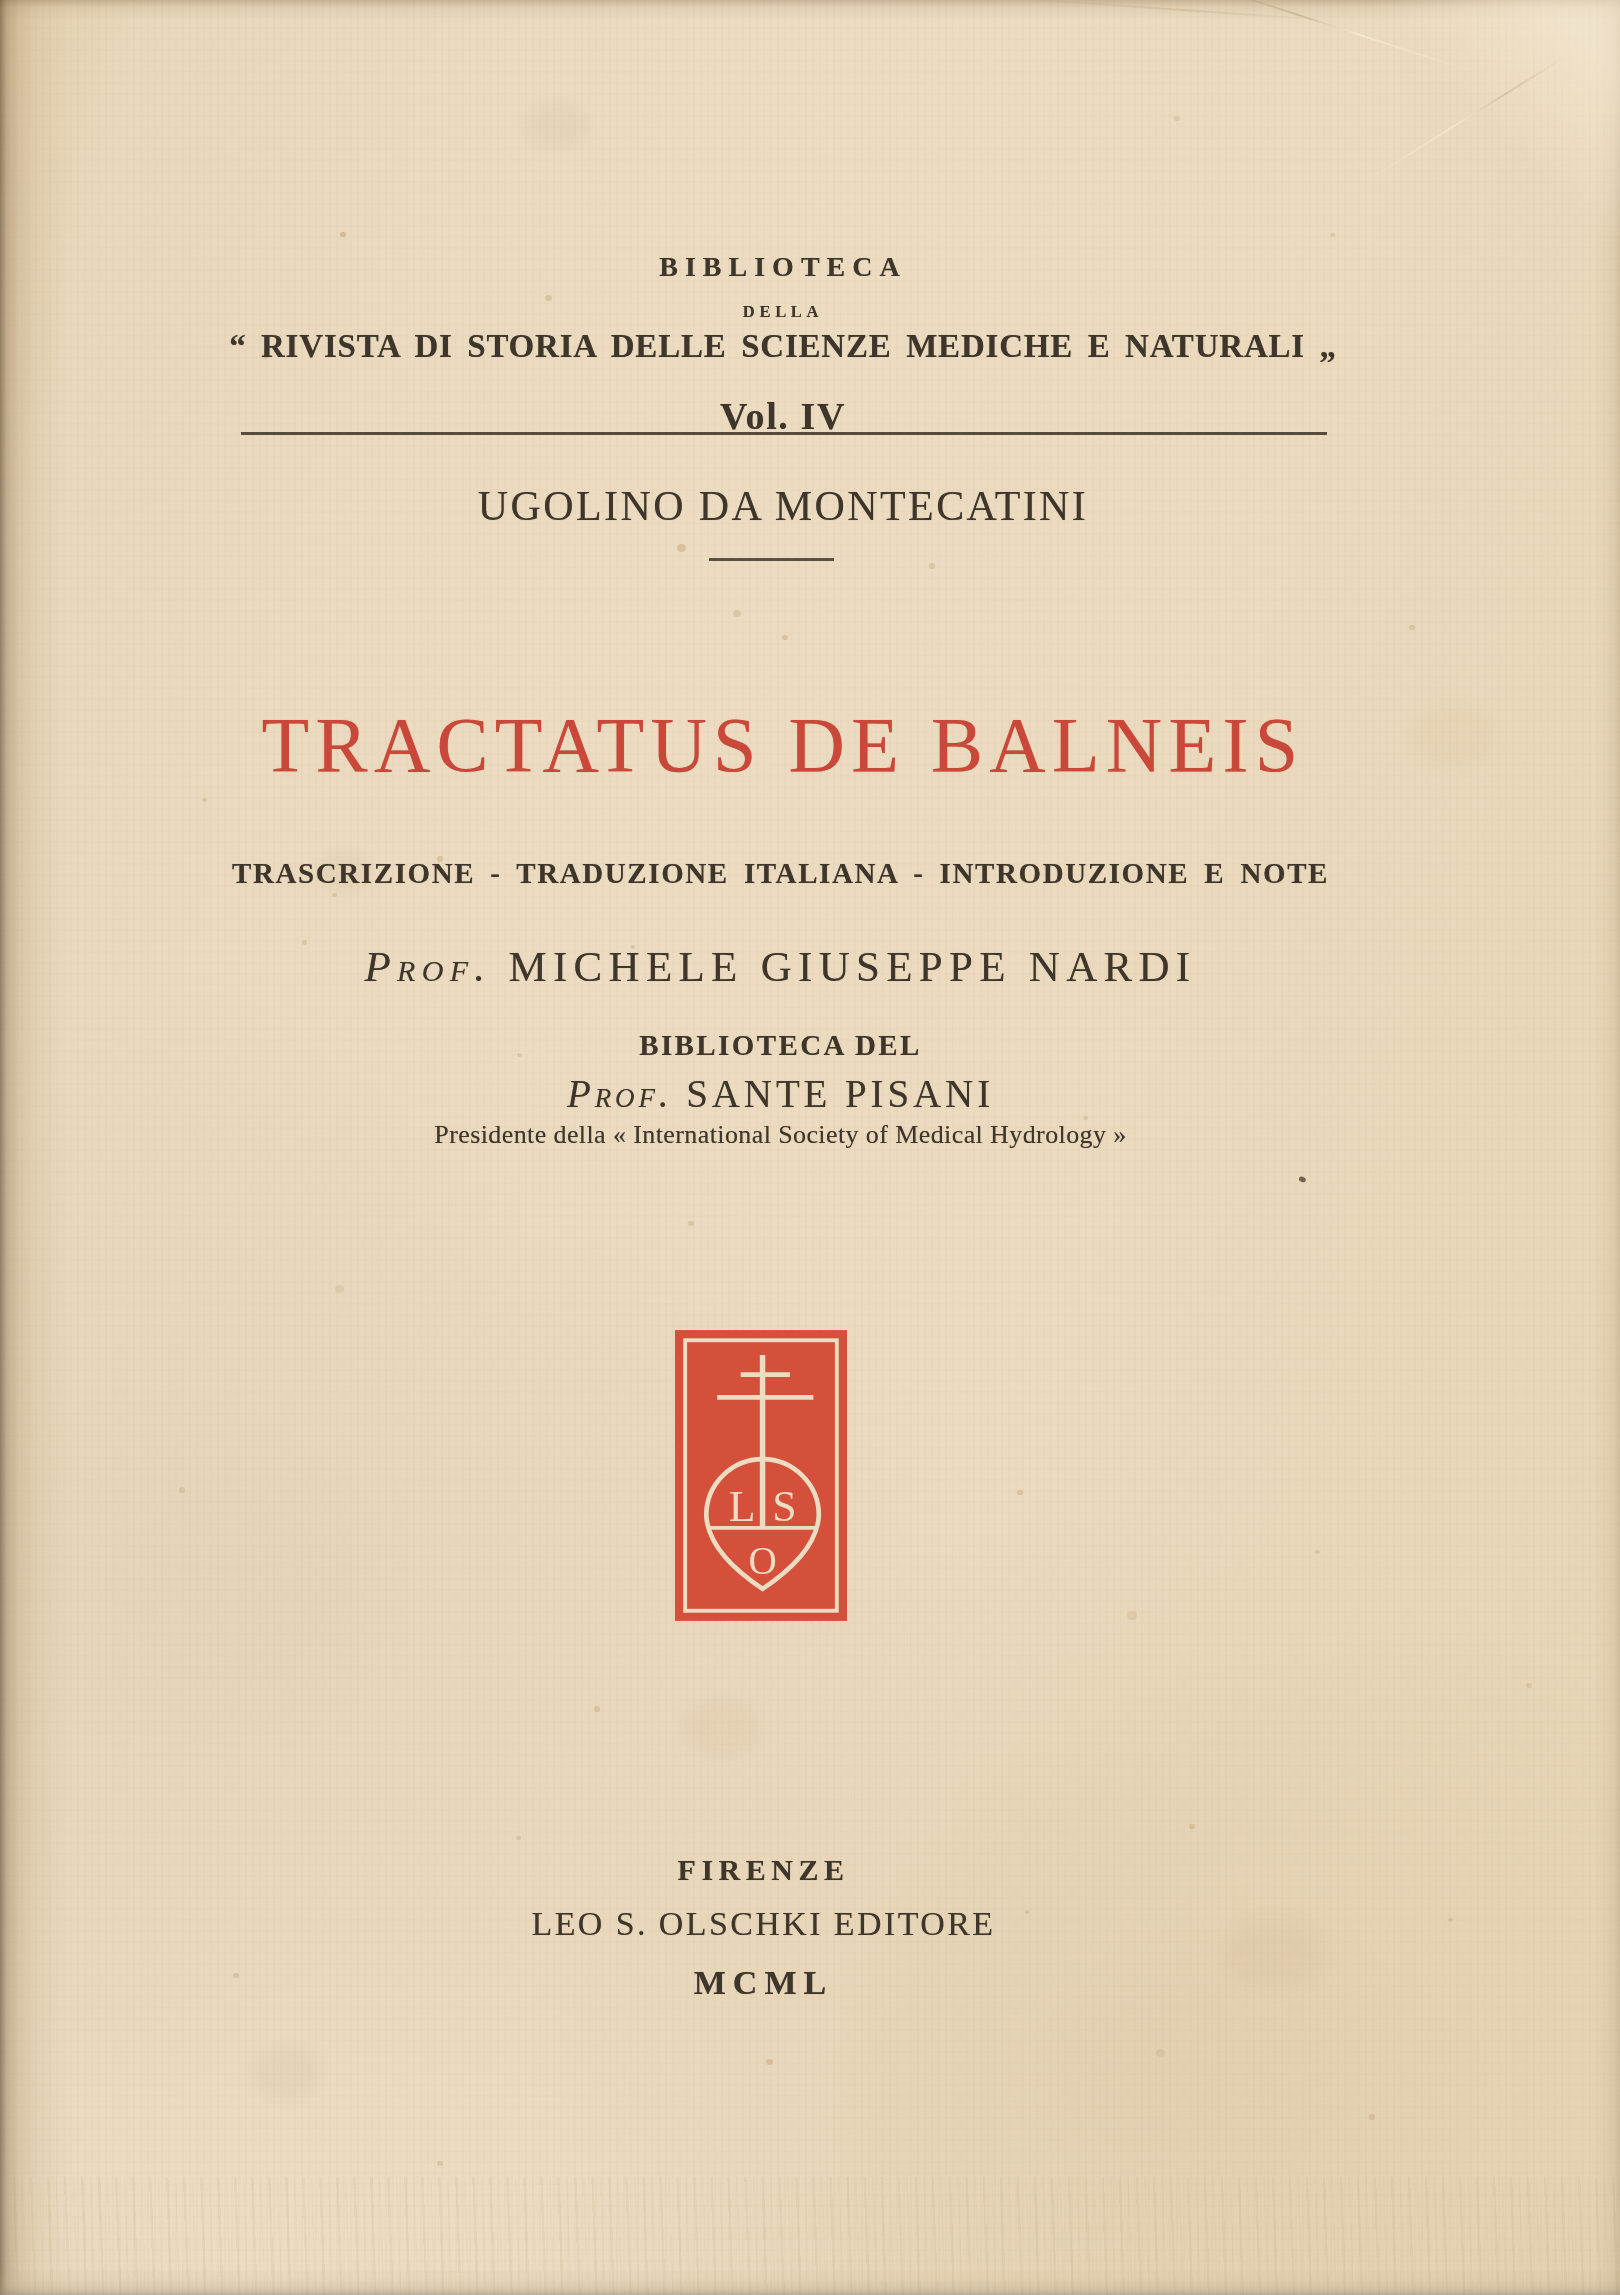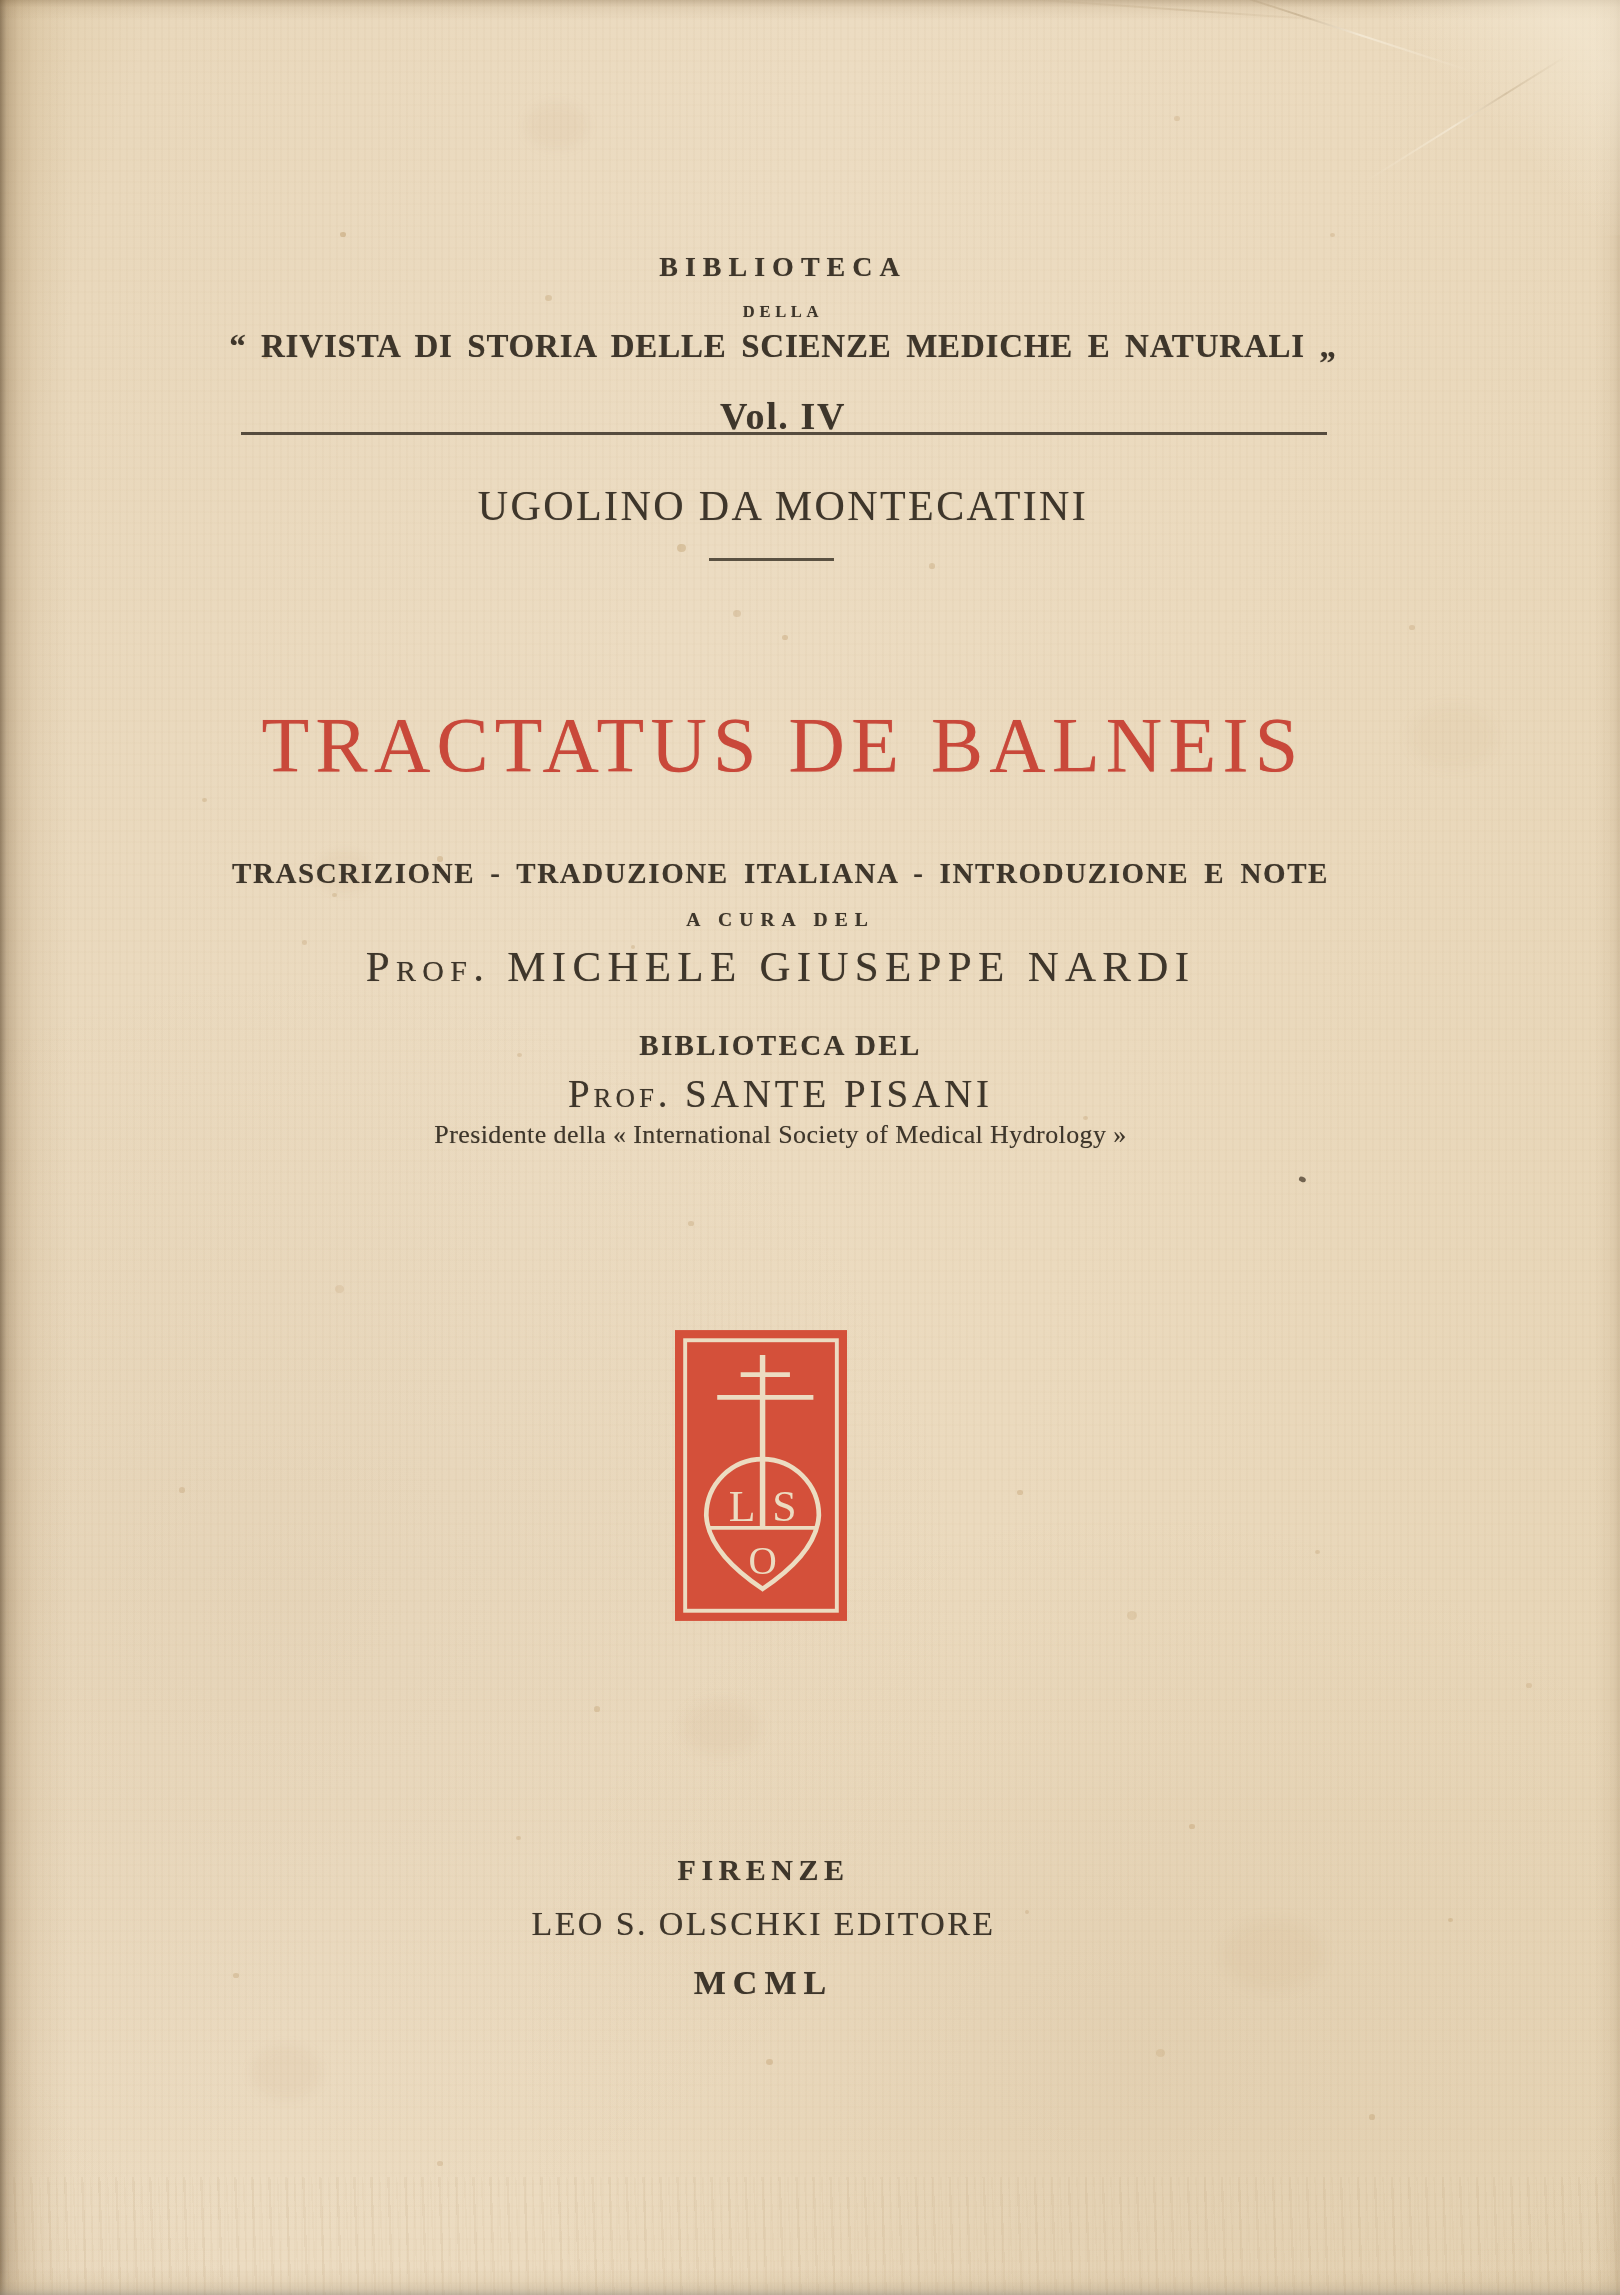--- a/index.html
+++ b/index.html
@@ -69,21 +69,21 @@
   .rule-author{position:absolute;left:709px;top:558px;width:125px;height:3.1px;background:#41382c;opacity:.85;}
 
   .title{top:700px;font-size:78px;font-weight:400;letter-spacing:6.3px;color:#c9483a;text-shadow:0 0 0.8px rgba(180,55,40,.5);}
 
   .subtitle{top:857px;font-size:29px;font-weight:700;letter-spacing:1.6px;word-spacing:6.3px;}
   .acura{top:909px;font-size:19.6px;font-weight:700;letter-spacing:7px;}
   .editor{top:942px;font-size:43px;font-weight:400;letter-spacing:6.3px;}
   .prefazione{top:1029px;font-size:29px;font-weight:700;letter-spacing:2.4px;}
   .pisani{top:1071px;font-size:39px;font-weight:400;letter-spacing:3.9px;}
   .presidente{top:1120px;font-size:26px;font-weight:400;letter-spacing:0.4px;}
-  .sc{font-variant:small-caps;}
+  .sc{font-variant:small-caps;font-style:italic;}
 
   .logo{position:absolute;left:675px;top:1330px;width:172px;height:291px;}
 
   .firenze{top:1853px;font-size:30px;font-weight:700;letter-spacing:5.5px;}
   .publisher{top:1905px;font-size:34px;font-weight:400;letter-spacing:2.4px;}
   .year{top:1964px;font-size:34px;font-weight:700;letter-spacing:7px;}
 </style>
 </head>
 <body>
 
@@ -147,21 +147,20 @@
   <div class="ln journal">“ RIVISTA DI STORIA DELLE SCIENZE MEDICHE E NATURALI „</div>
   <div class="ln vol">Vol. IV</div>
   <div class="rule-header"></div>
 
   <div class="ln author">UGOLINO DA MONTECATINI</div>
   <div class="rule-author"></div>
 
   <div class="ln title">TRACTATUS DE BALNEIS</div>
 
   <div class="ln mid subtitle">TRASCRIZIONE - TRADUZIONE ITALIANA - INTRODUZIONE E NOTE</div>
-  <div class="ln mid acura">A CURA DEL</div>
   <div class="ln mid editor"><span class="sc">Prof.</span>&nbsp;<span>MICHELE GIUSEPPE NARDI</span></div>
 
   <div class="ln mid prefazione">BIBLIOTECA DEL</div>
   <div class="ln mid pisani"><span class="sc">Prof.</span>&nbsp;<span>SANTE PISANI</span></div>
   <div class="ln mid presidente">Presidente della « International Society of Medical Hydrology »</div>
 
   <svg class="logo" viewBox="0 0 220 372" xmlns="http://www.w3.org/2000/svg">
     <rect x="0" y="0" width="220" height="372" fill="#d4503a"></rect>
     <rect x="13" y="13" width="194" height="346" fill="none" stroke="#ecdcc1" stroke-width="5"></rect>
     <line x1="112" y1="32" x2="112" y2="251" stroke="#ecdcc1" stroke-width="7"></line>

